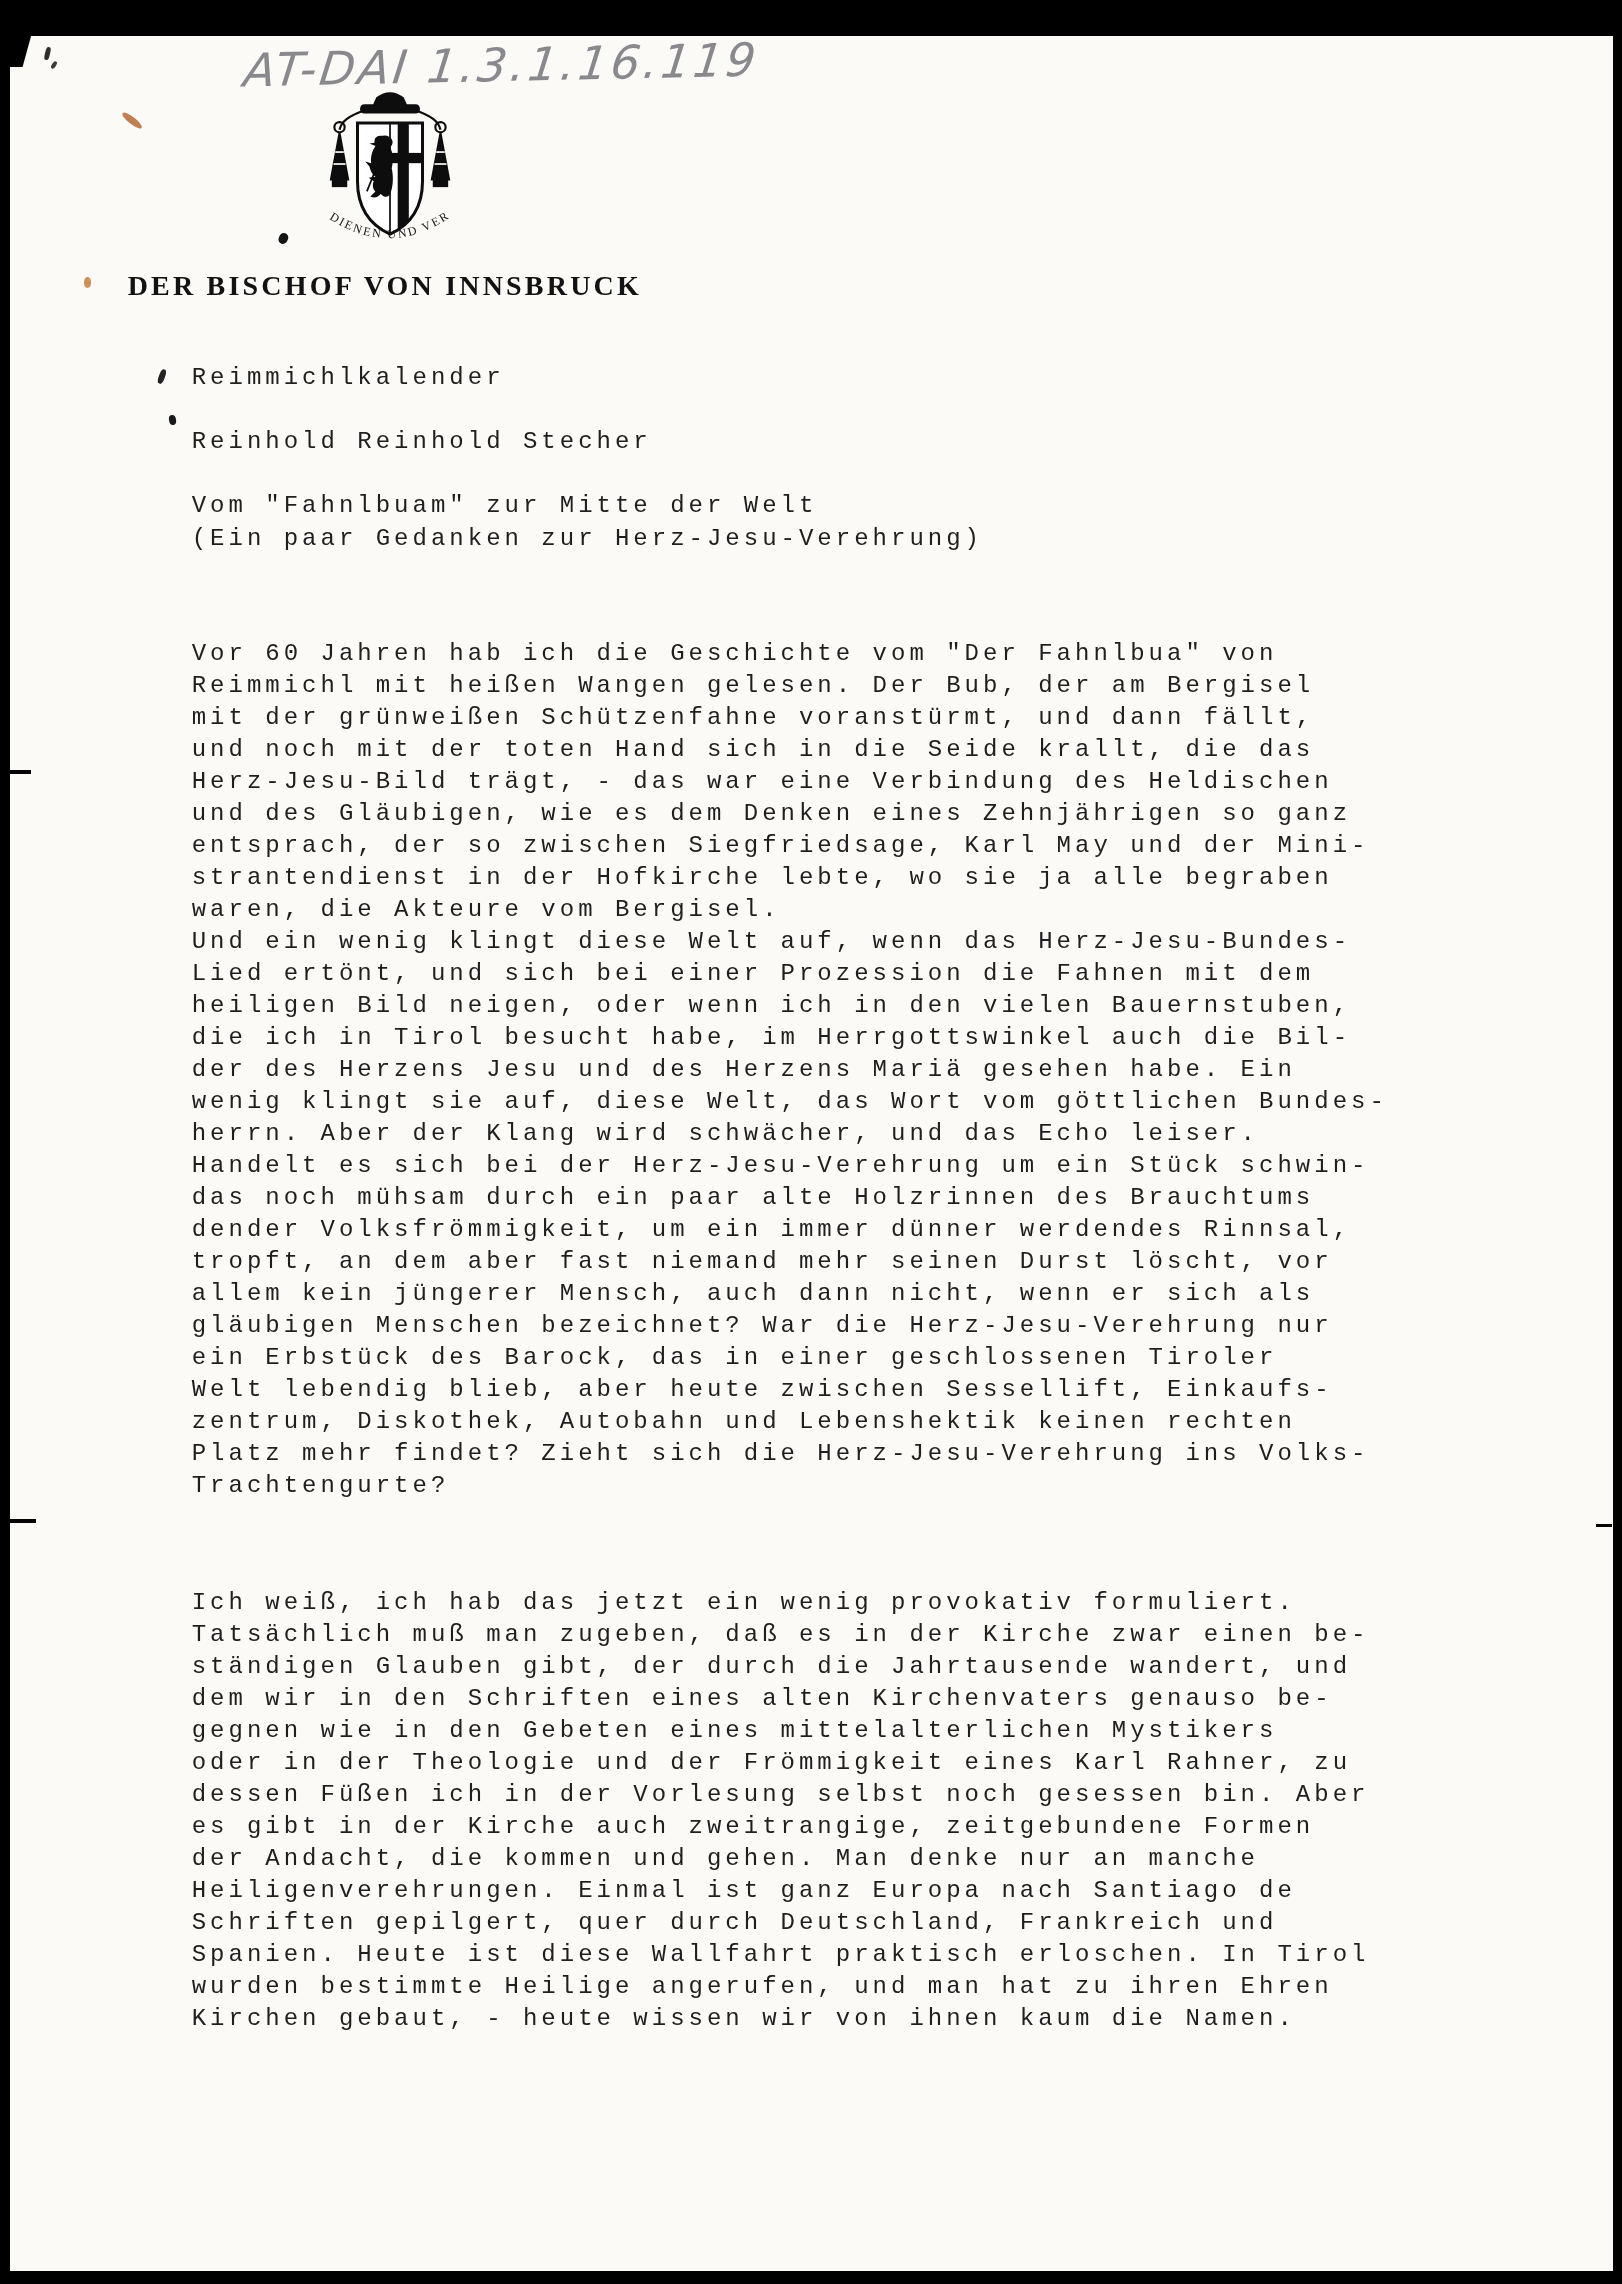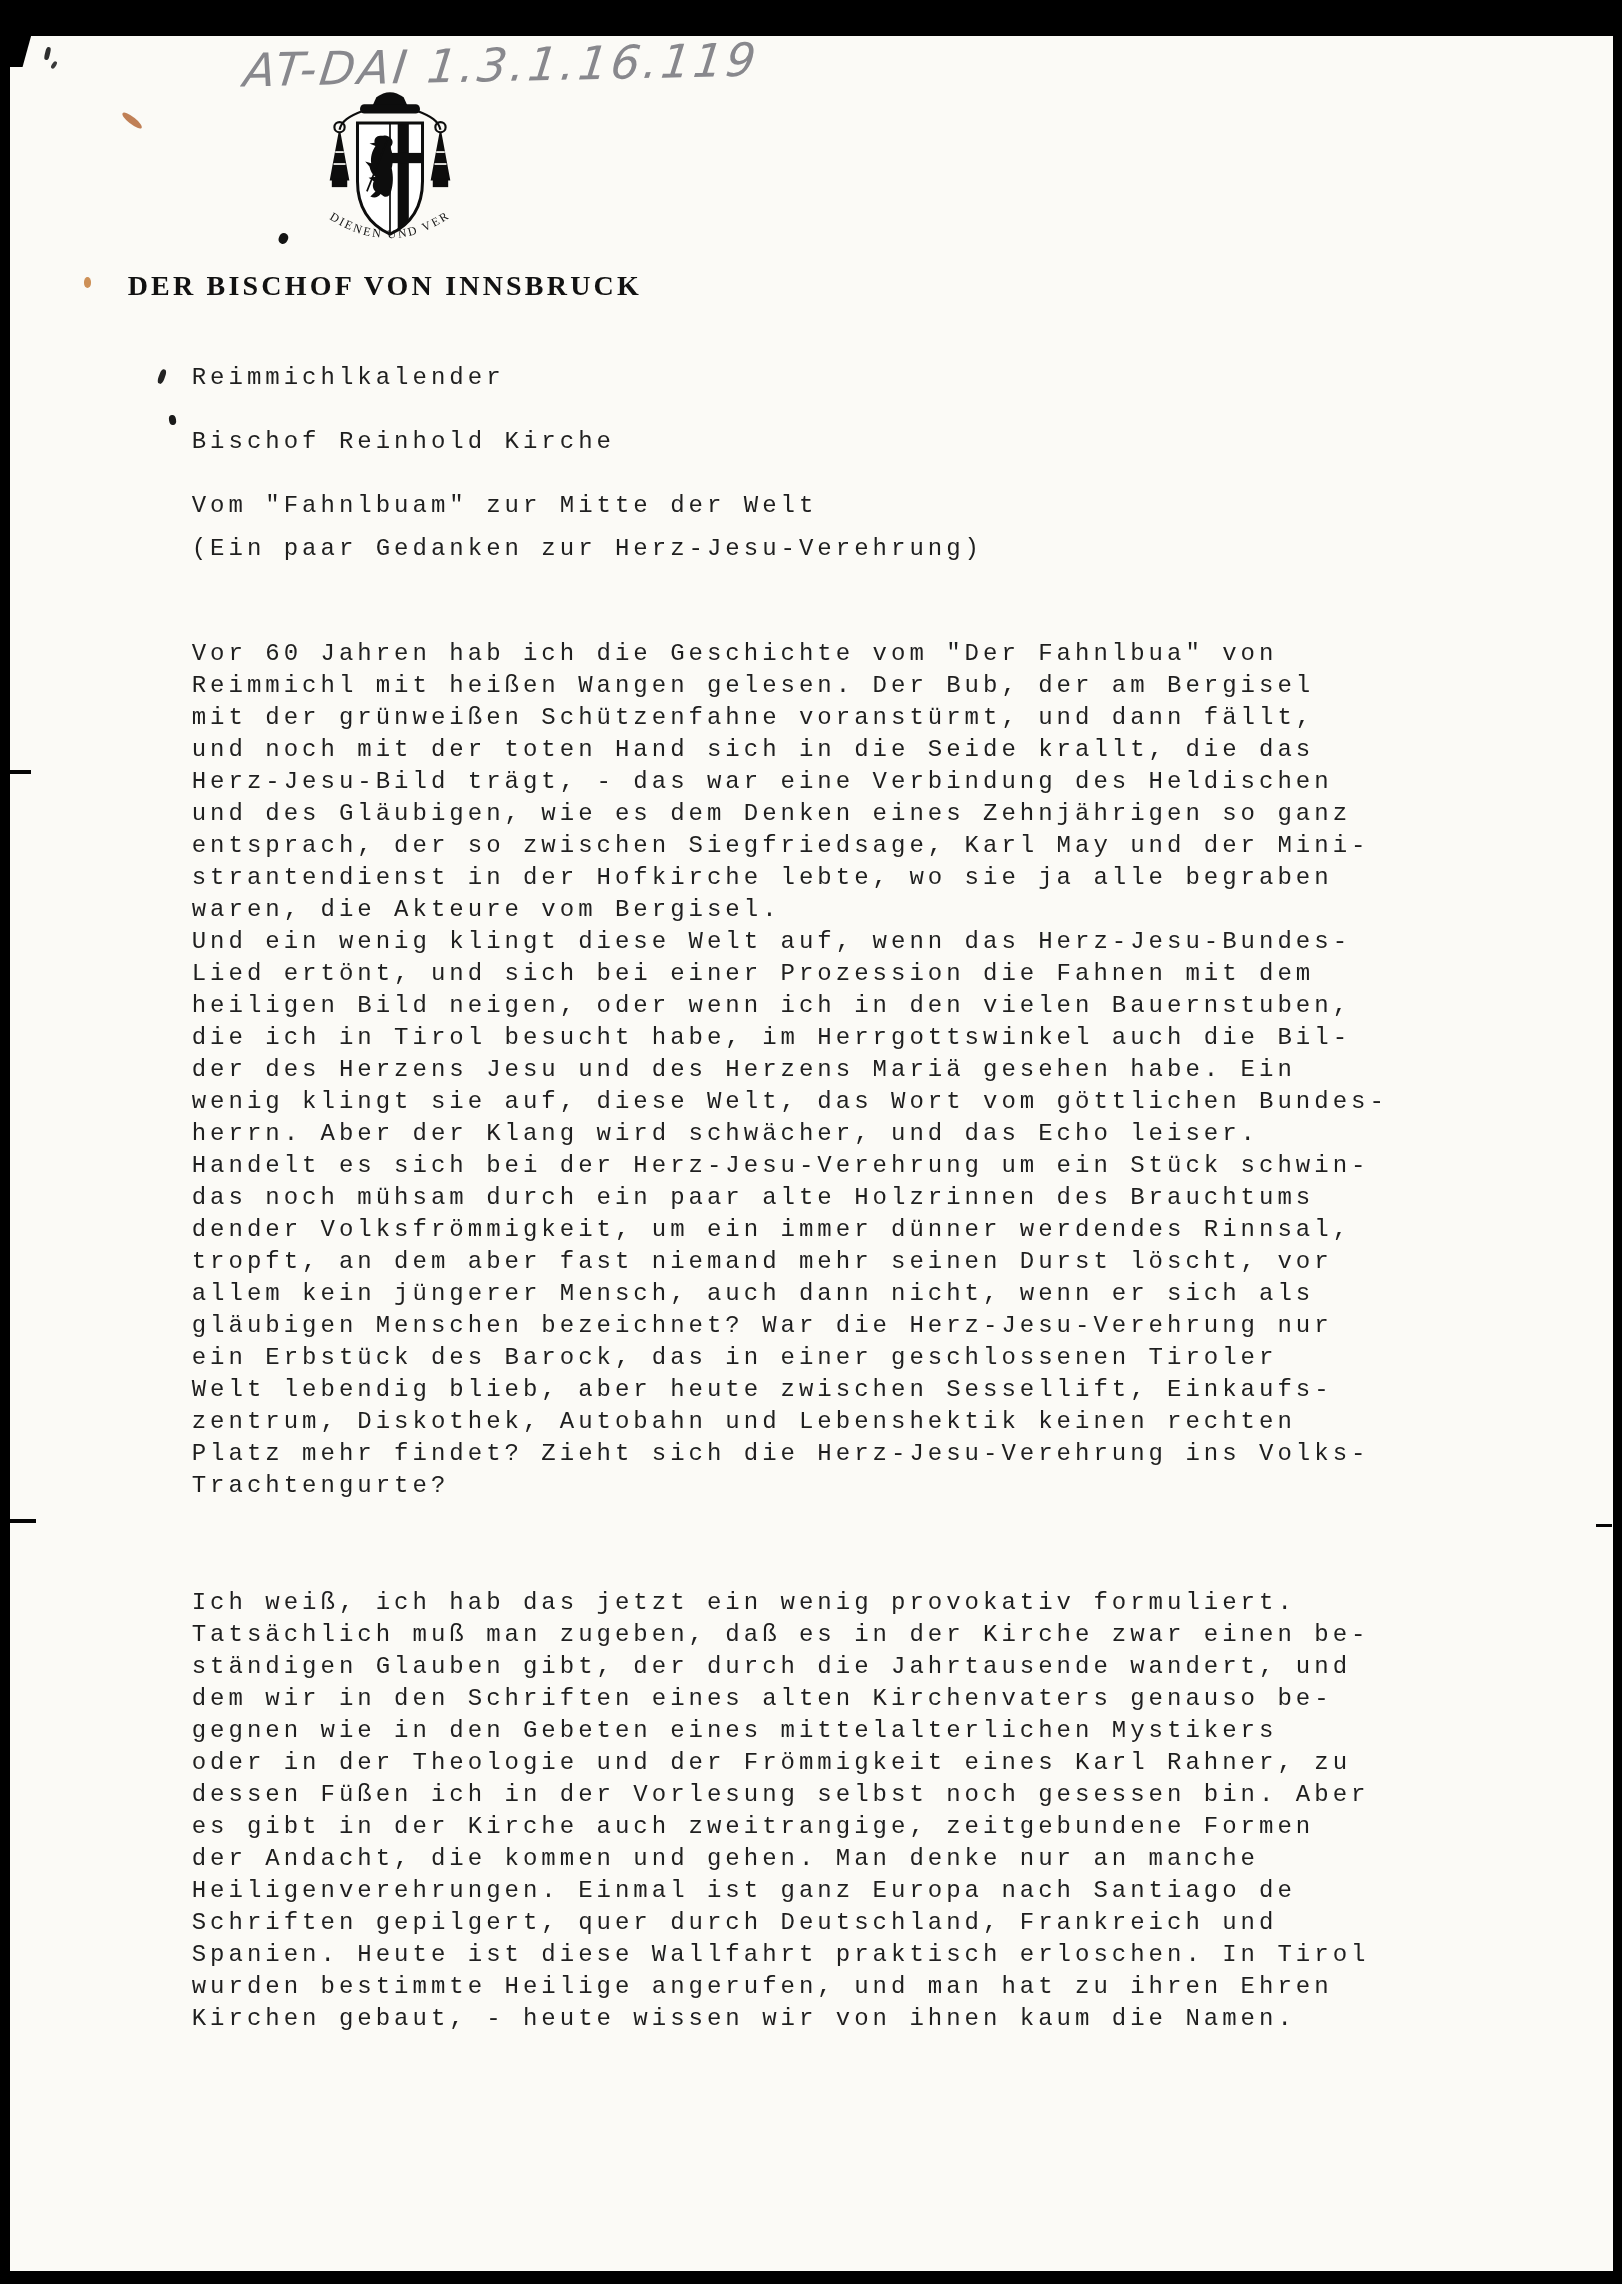--- a/index.html
+++ b/index.html
@@ -45,21 +45,21 @@
   .typewriter{
     position:absolute;left:182px;
     font-family:"Liberation Mono","DejaVu Sans Mono",monospace;
     font-size:24px;letter-spacing:4px;line-height:32px;
     color:var(--ink);
   }
   .tline{white-space:pre;}
   .heading-block{top:326px;}
   .heading-block .tline:nth-child(2){margin-top:32px;}
   .heading-block .tline:nth-child(3){margin-top:32px;}
-  .heading-block .tline:nth-child(4){margin-top:11px;}
+  .heading-block .tline:nth-child(4){margin-top:1px;}
   .para-1{top:602px;}
   .para-2{top:1551px;}
   
   .tick{position:absolute;background:#050505;}
   .tick-left-1{left:0;top:734px;width:21px;height:4px;}
   .tick-left-2{left:0;top:1483px;width:26px;height:4px;}
   .tick-right-1{left:1586px;top:1488px;width:16px;height:3.2px;}
   
   .speck{position:absolute;}
   .stain-orange-1{left:110px;top:81px;width:24px;height:7.3px;background:#b56a3a;border-radius:50%;transform:rotate(38deg);opacity:.85;}
@@ -121,21 +121,21 @@
 
     <text font-family="Liberation Serif, serif" font-size="14" letter-spacing="2.5" fill="#161616">
       <textPath href="#mottoArc" startOffset="2%">DIENEN UND VERTRAUEN</textPath>
     </text>
   </svg>
 
   <div class="letterhead-title">DER BISCHOF VON INNSBRUCK</div>
 
   <div class="typewriter heading-block">
       <div class="tline">Reimmichlkalender</div>
-      <div class="tline">Bischof Reinhold Kirche</div>
+      <div class="tline">Reinhold Reinhold Stecher</div>
       <div class="tline">Vom "Fahnlbuam" zur Mitte der Welt</div>
       <div class="tline">(Ein paar Gedanken zur Herz-Jesu-Verehrung)</div>
     </div>
 
   <div class="typewriter para-1">
       <div class="tline">Vor 60 Jahren hab ich die Geschichte vom "Der Fahnlbua" von</div>
       <div class="tline">Reimmichl mit heißen Wangen gelesen. Der Bub, der am Bergisel</div>
       <div class="tline">mit der grünweißen Schützenfahne voranstürmt, und dann fällt,</div>
       <div class="tline">und noch mit der toten Hand sich in die Seide krallt, die das</div>
       <div class="tline">Herz-Jesu-Bild trägt, - das war eine Verbindung des Heldischen</div>

